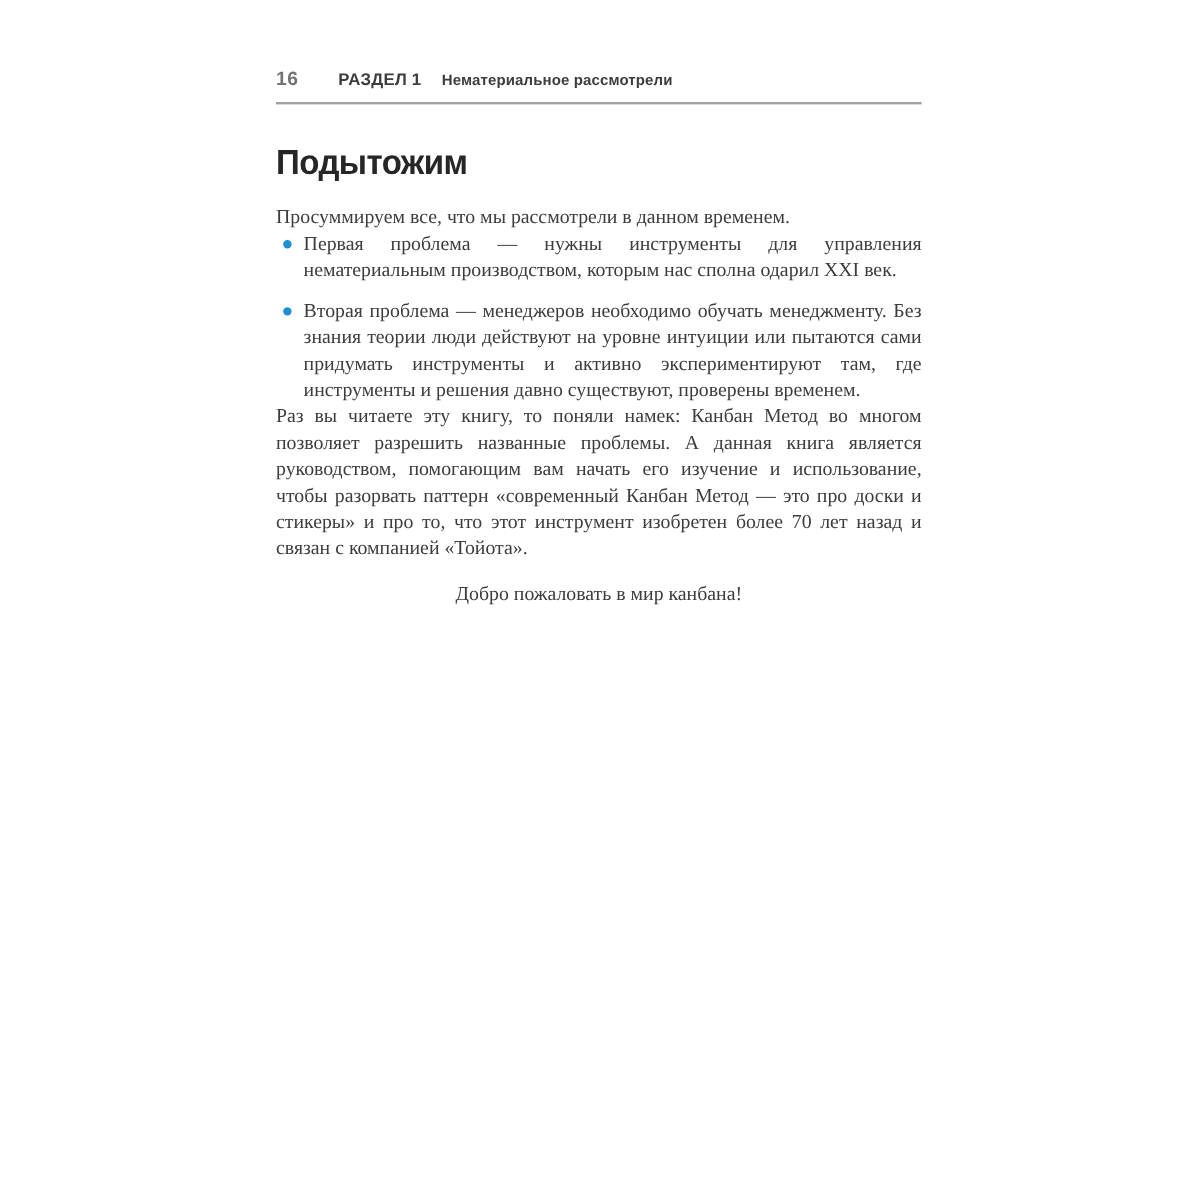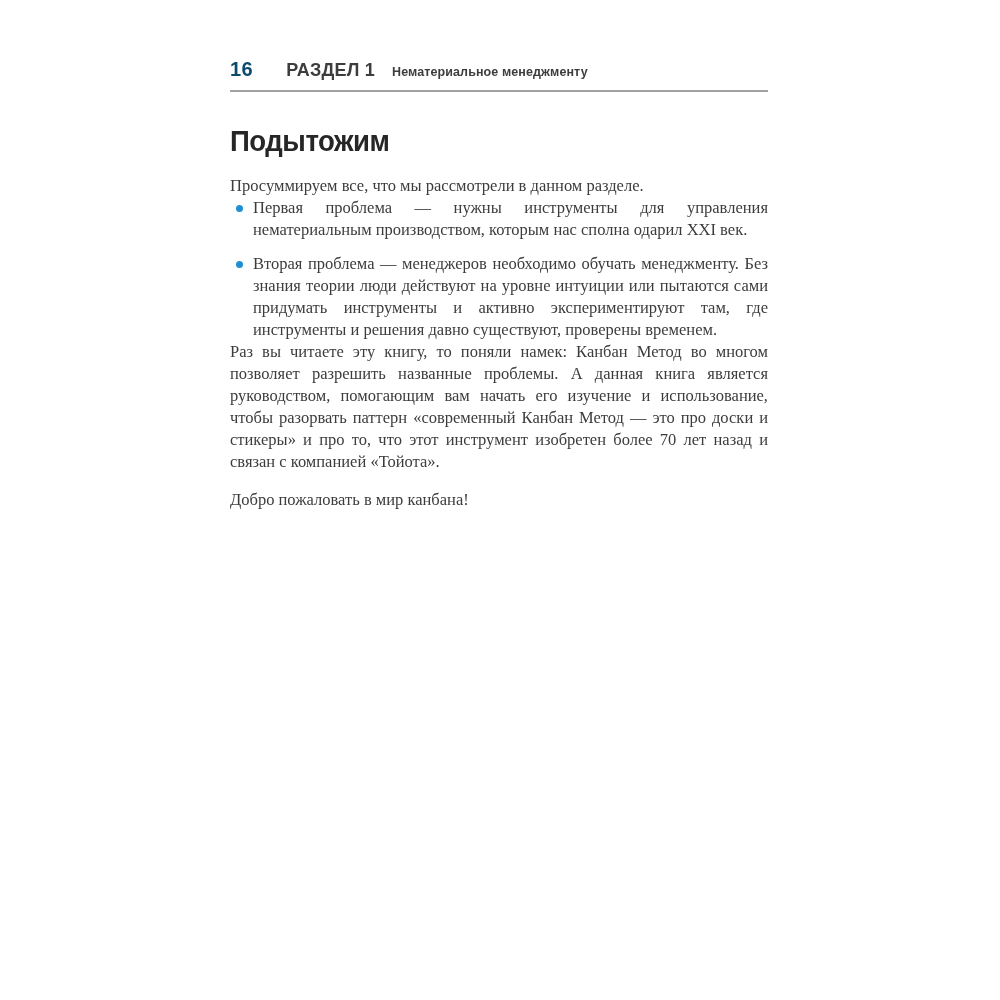--- a/index.html
+++ b/index.html
@@ -23,29 +23,29 @@
 
   
   .running-head {
     display: flex;
     align-items: baseline;
     padding-bottom: 9px;
     border-bottom: 2px solid #a2a2a2;
     font-family: "Liberation Sans", sans-serif;
   }
   .page-number {
-    color: #0c4a6e;
-    font-size: 20px;
+    color: #737373;
+    font-size: 16px;
     font-weight: bold;
     letter-spacing: 0.5px;
   }
   .section-label {
     margin-left: 33px;
     color: #3d3d3d;
-    font-size: 18px;
+    font-size: 14px;
     font-weight: bold;
     letter-spacing: 0.2px;
   }
   .section-title {
     margin-left: 17px;
     color: #3d3d3d;
     font-size: 12.5px;
     font-weight: bold;
     letter-spacing: 0.1px;
   }
@@ -89,39 +89,40 @@
     width: 7px;
     height: 7px;
     border-radius: 50%;
     background: #1e8fd0;
   }
   .main-para {
     text-align: justify;
   }
   .closing-para {
     margin-top: 16px;
+    text-align: center;
   }
 </style>
 </head>
 <body>
 
 <div class="page">
   <div class="content">
 
     <div class="running-head">
       <span class="page-number">16</span>
       <span class="section-label">РАЗДЕЛ 1</span>
-      <span class="section-title">Нематериальное менеджменту</span>
+      <span class="section-title">Нематериальное рассмотрели</span>
     </div>
 
     <h1 class="chapter-heading">Подытожим</h1>
 
     <div class="body-text">
 
-      <p class="intro-para">Просуммируем все, что мы рассмотрели в данном разделе.</p>
+      <p class="intro-para">Просуммируем все, что мы рассмотрели в данном временем.</p>
 
       <ul class="bullet-list">
         <li class="bullet-item">
           <span class="bullet-dot"></span>
           <span>Первая проблема — нужны инструменты для управления нематериальным производством, которым нас сполна одарил XXI век.</span>
         </li>
         <li class="bullet-item">
           <span class="bullet-dot"></span>
           <span>Вторая проблема — менеджеров необходимо обучать менеджменту. Без знания теории люди действуют на уровне интуиции или пытаются сами придумать инструменты и активно экспериментируют там, где инструменты и решения давно существуют, проверены временем.</span>
         </li>

